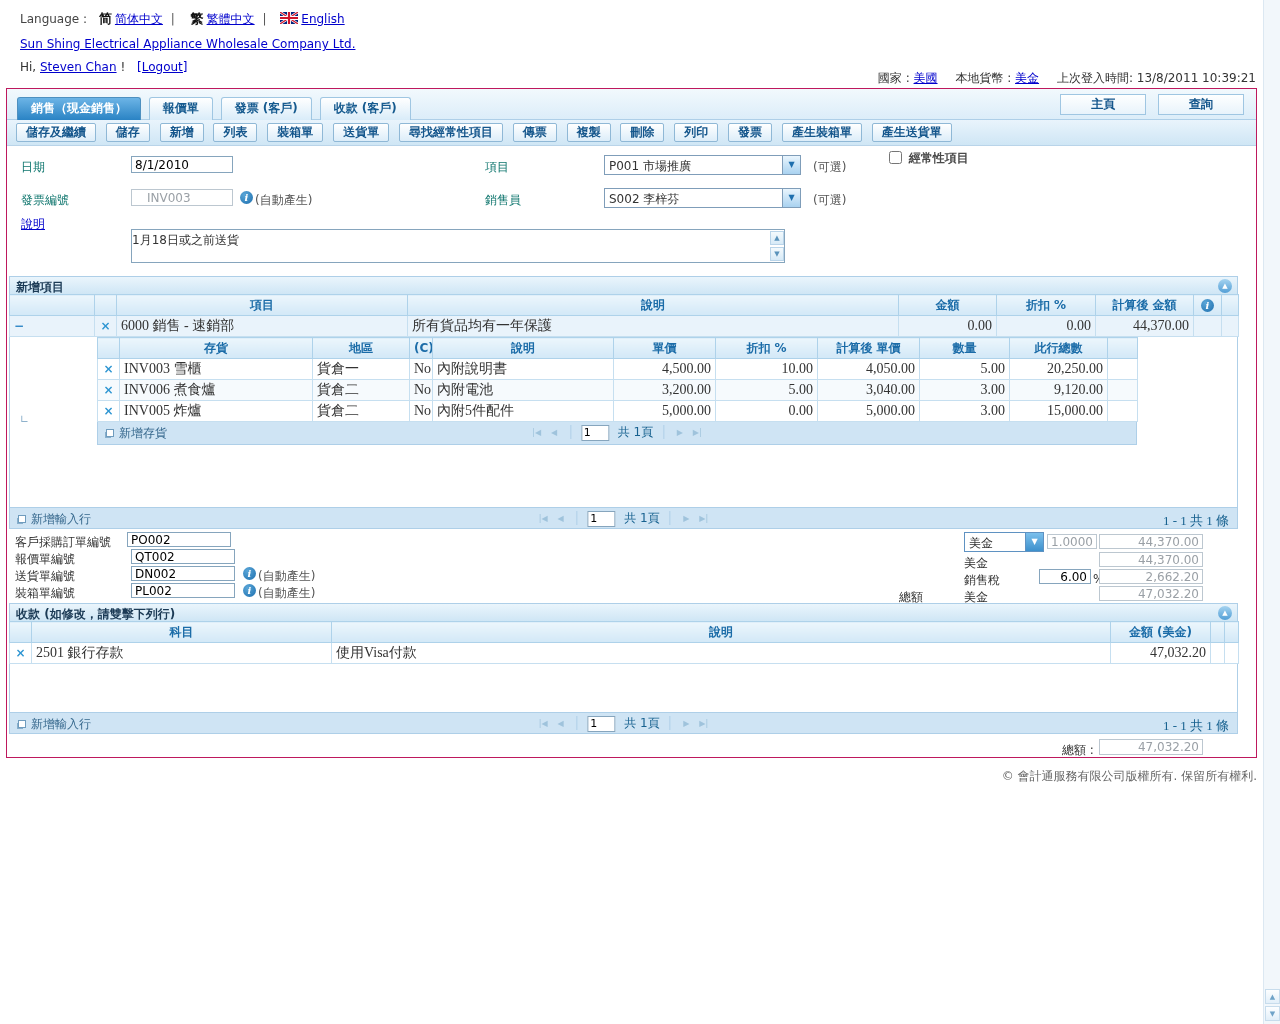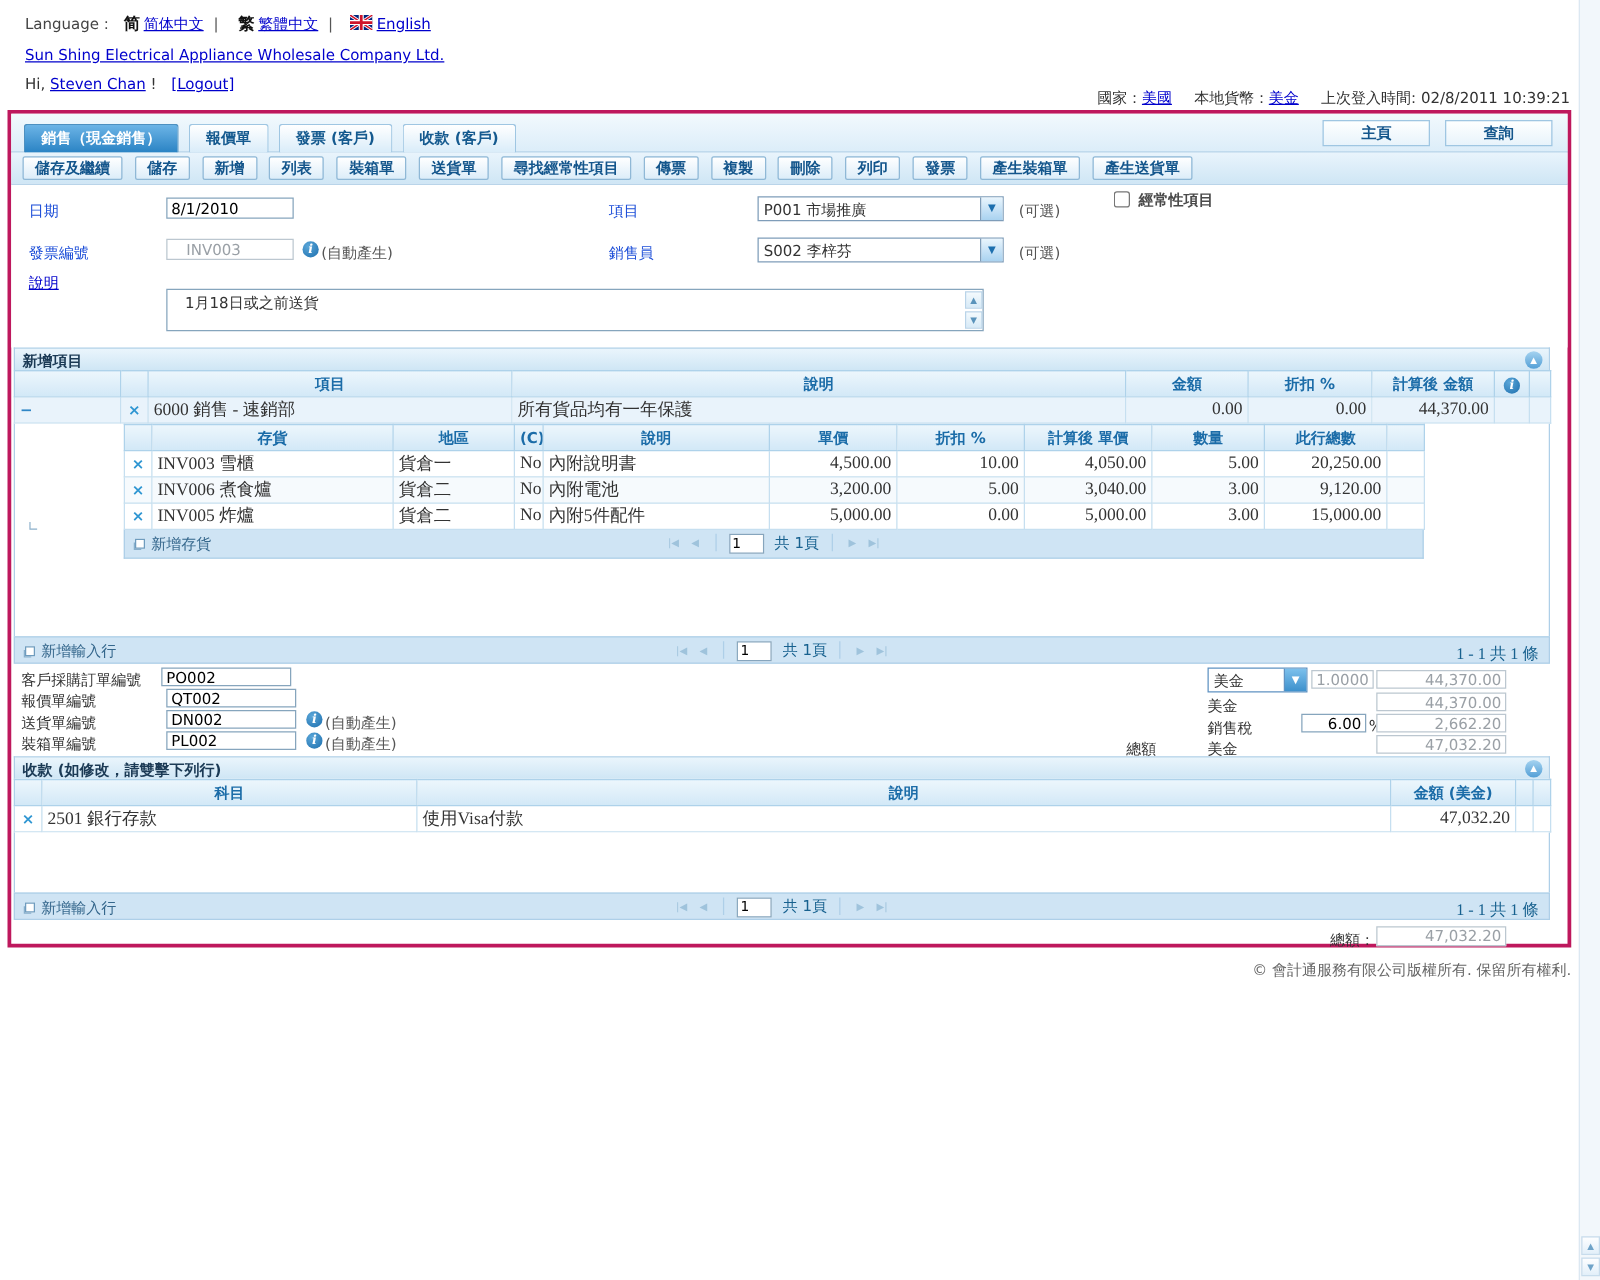--- a/index.html
+++ b/index.html
@@ -16,61 +16,61 @@
   .hdr-lang .badge { font-weight:bold; color:#111; font-size:13px; margin:0 3px 0 8px; }
   .hdr-sep { color:#555; margin:0 4px; }
   .flag { display:inline-block; vertical-align:-1px; margin:0 3px 0 6px; }
   .hdr-company { position:absolute; left:20px; top:37px; }
   .hdr-hi { position:absolute; left:20px; top:60px; color:#333; }
   .hdr-info { position:absolute; right:24px; top:70px; color:#333; white-space:nowrap; }
   .hdr-info .lbl { margin-left:14px; }
 
   
   .main { position:absolute; left:6px; top:88px; width:1251px; height:670px;
-          border:3px solid #be185d; background:#fff; }
+          border:1px solid #be185d; background:#fff; }
 
   .tabstrip { position:relative; height:31px; background:linear-gradient(#f2f9fd,#dcedf9);
               border-bottom:1px solid #aecfe8; padding:8px 0 0 10px; }
   .tab { display:inline-block; height:23px; line-height:21px; padding:0 13px; margin-right:4px;
          border:1px solid #9fc6e2; border-bottom:none; border-radius:3px 3px 0 0;
          background:linear-gradient(#ffffff,#d9ecf9); color:#155a8f; font-weight:bold; cursor:pointer; }
   .tab.active { background:linear-gradient(#6cb4e6,#2a83c4); color:#fff; border-color:#4d90c0; }
   .navbtns { position:absolute; right:12px; top:5px; }
   .navbtn { display:inline-block; width:86px; height:21px; line-height:19px; text-align:center;
             margin-left:8px; border:1px solid #9fc6e2; background:linear-gradient(#feffff,#e8f3fb);
             color:#14568c; font-weight:bold; cursor:pointer; }
 
   .toolbar { height:26px; background:linear-gradient(#e9f4fc,#cfe6f5); border-bottom:1px solid #b9d4e9;
              padding:3px 0 0 6px; white-space:nowrap; }
   .tbtn { display:inline-block; height:19px; line-height:17px; padding:0 9px; margin:0 3px;
           border:1px solid #8fb8d6; border-radius:2px; background:linear-gradient(#ffffff,#dcedf9);
           color:#14568c; font-weight:bold; cursor:pointer; }
 
   
   .formarea { position:relative; height:130px; background:#fff; }
-  .flabel { position:absolute; color:#1d4ed8; }
+  .flabel { position:absolute; color:#0f766e; }
   .inp { position:absolute; height:17px; border:1px solid #86a5bd; background:#fff; padding:0 3px;
          font:12px "DejaVu Sans",sans-serif; color:#000; }
   .inp.dis { border-color:#bcc7d0; color:#9aa0a6; }
   .inp.num { text-align:right; }
   .selbox { position:absolute; height:20px; border:1px solid #7f9db9; background:#fff; cursor:pointer; }
   .selbox .seltxt { display:block; padding:2px 22px 0 4px; white-space:nowrap; overflow:hidden; }
   .selbox .selarrow { position:absolute; right:0; top:0; width:18px; height:18px; text-align:center;
          line-height:18px; font-size:8px; color:#1d6fae; border-left:1px solid #7f9db9;
          background:linear-gradient(#e9f5fd,#a9d2f0); }
   .optional { position:absolute; color:#555; }
   .autogen { position:absolute; color:#555; }
   .info-ico { position:absolute; width:13px; height:13px; border-radius:50%; cursor:pointer;
          background:radial-gradient(circle at 35% 30%, #5aa6d8, #1d6fae); color:#fff;
          font:bold italic 10px "DejaVu Serif",serif; text-align:center; line-height:13px; }
   .chkwrap { position:absolute; left:882px; top:4px; }
   .chkwrap input { vertical-align:-2px; margin:0 3px 0 0; }
   .chkwrap .chklbl { font-weight:bold; color:#4a4a4a; }
   .descbox { position:absolute; left:124px; top:83px; width:654px; height:34px;
-         border:1px solid #86a5bd; padding:2px 18px 2px 14px; background:#fff; }
+         border:1px solid #86a5bd; padding:2px 18px 2px 0; background:#fff; }
   .mini-btn { position:absolute; right:0; width:14px; height:14px; border:1px solid #b9d4e9;
          background:linear-gradient(#f4fafd,#d7eaf7); color:#5a93bb; font-size:7px;
          text-align:center; line-height:13px; cursor:pointer; }
 
   
   .panel { position:absolute; left:2px; width:1229px; }
   .ptitle { height:18px; background:linear-gradient(#eaf5fc,#cfe6f5); border:1px solid #aecfe8;
          border-bottom:none; padding:2px 4px 0 6px; font-weight:bold; color:#1b3a55; position:relative; }
   .collapse-ico { position:absolute; right:5px; top:2px; width:14px; height:14px; border-radius:50%;
          background:linear-gradient(#a5d3f0,#539fd6); color:#fff; font-size:7px; line-height:14px;
@@ -152,21 +152,21 @@
   <span>Hi,</span>
   <a>Steven Chan</a>
   <span>!</span>
   <a style="margin-left:8px;">[Logout]</a>
 </div>
 <div class="hdr-info">
   <span>國家 :</span>
   <a>美國</a>
   <span class="lbl">本地貨幣 :</span>
   <a>美金</a>
-  <span class="lbl">上次登入時間: 02/8/2011 10:39:21</span>
+  <span class="lbl">上次登入時間: 13/8/2011 10:39:21</span>
 </div>
 
 <div class="main">
 
   <div class="tabstrip">
     <span class="tab active">銷售（現金銷售）</span>
     <span class="tab">報價單</span>
     <span class="tab">發票 (客戶)</span>
     <span class="tab">收款 (客戶)</span>
     <span class="navbtns">

